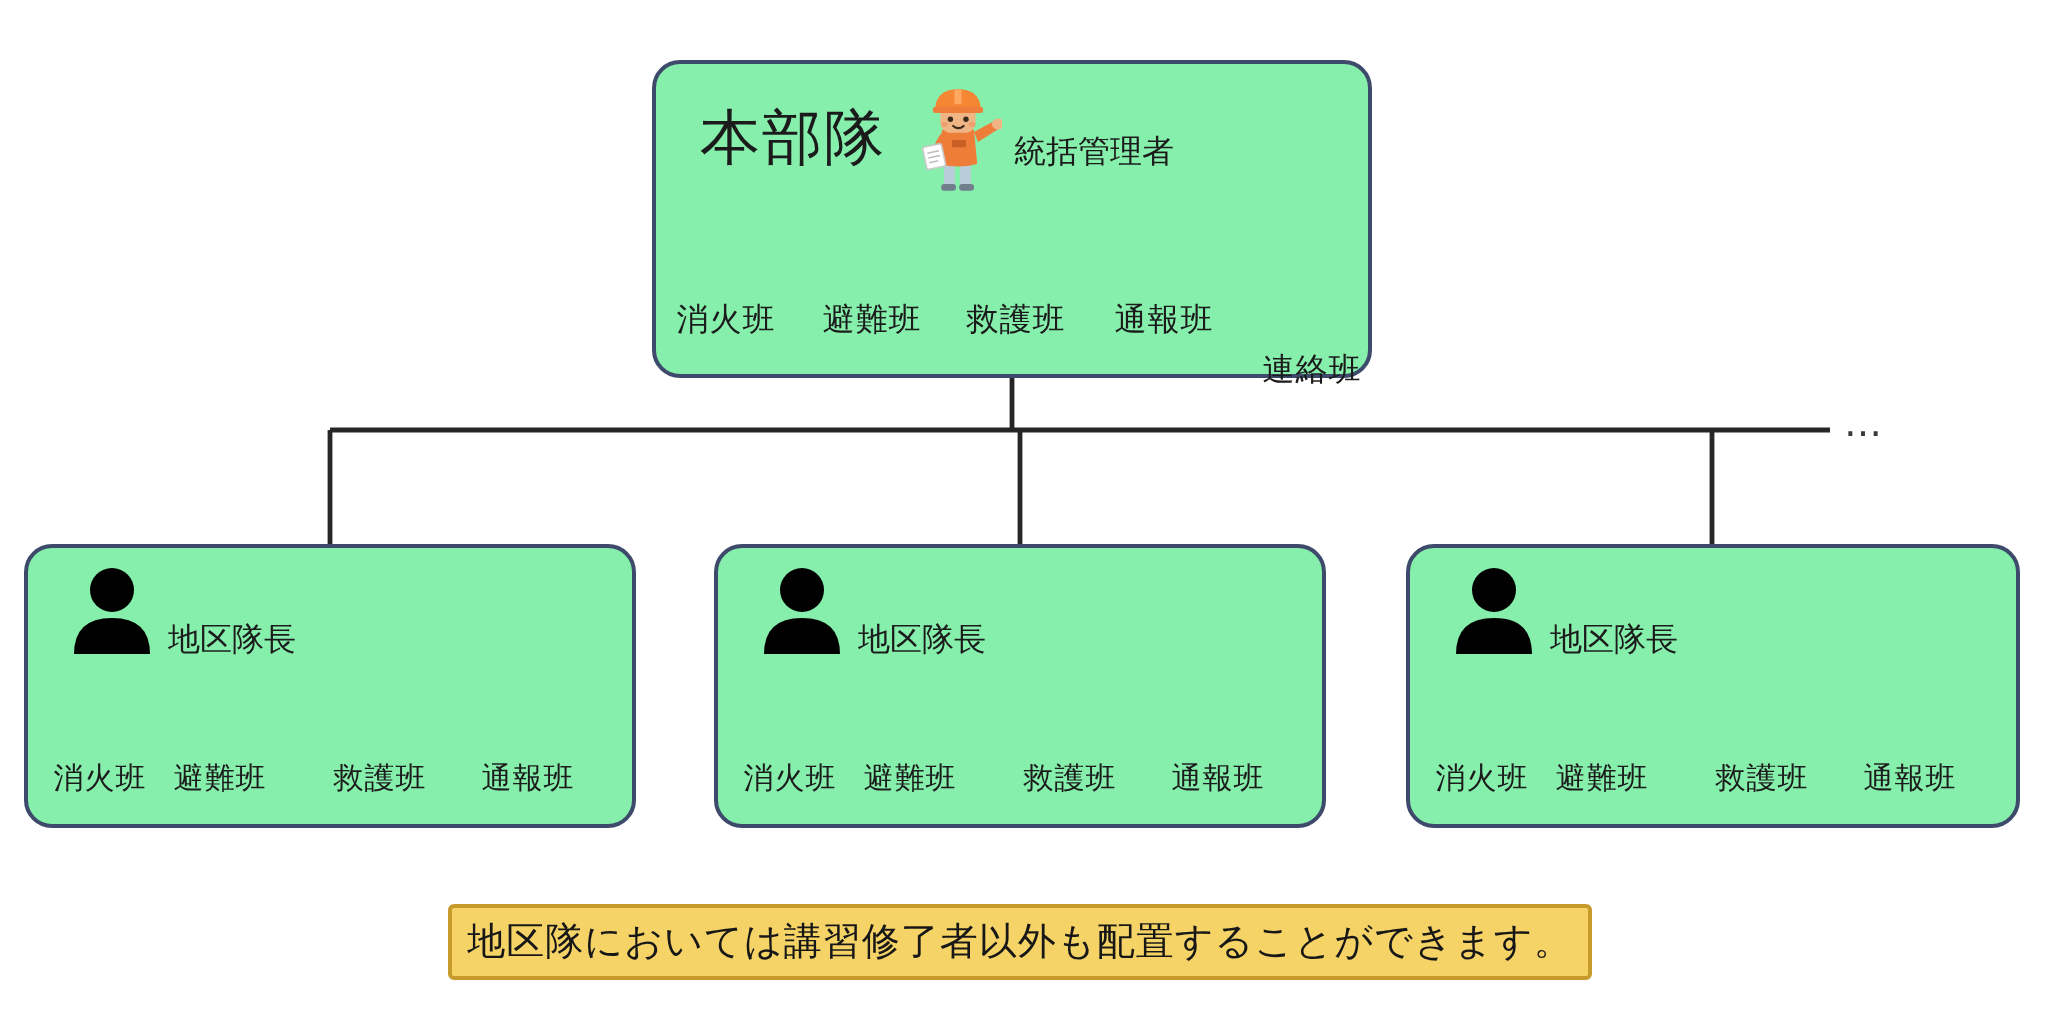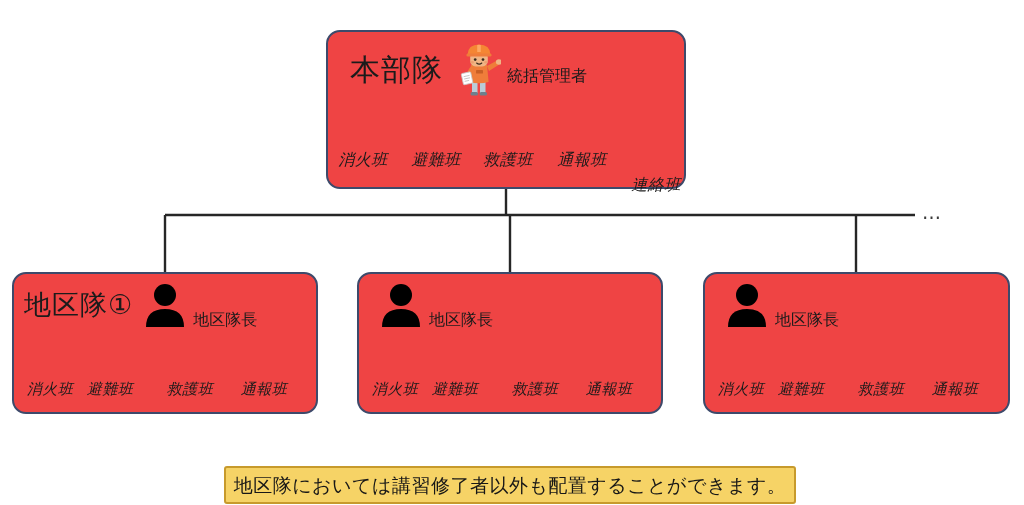--- a/index.html
+++ b/index.html
@@ -30,21 +30,21 @@
     left: 0; top: 0;
     width: 1024px;
     height: 505px;
     pointer-events: none;
   }
 
   
   .unit-box {
     position: absolute;
     box-sizing: border-box;
-    background: #ef4444;
+    background: #86efac;
     border: 2.5px solid #3d4a6b;
     border-radius: 14px;
   }
   .box-hq {
     left: 326px;
     top: 30px;
     width: 360px;
     height: 159px;
   }
   .box-d1 { left: 12px;  top: 272px; width: 306px; height: 142px; }
@@ -103,21 +103,20 @@
 
   
   .team-label {
     position: absolute;
     font-size: 16px;
     line-height: 1;
     color: #1b1b1b;
     white-space: nowrap;
     transform: translateX(-50%);
     letter-spacing: 0.5px;
-    font-style: italic;
   }
   .team-label.hq-team   { font-size: 16px; }
   .team-label.dist-team { font-size: 15px; }
 
   
   .bus-ellipsis {
     position: absolute;
     left: 922px;
     top: 203px;
     font-size: 19px;
@@ -133,21 +132,20 @@
     top: 452px;
     width: 572px;
     height: 38px;
     box-sizing: border-box;
     background: #f6d366;
     border: 2px solid #c79a2c;
     border-radius: 3px;
     display: flex;
     align-items: center;
     justify-content: center;
-    margin-top: 14px;
   }
   .caption-text {
     font-size: 19px;
     color: #171717;
     line-height: 1;
     letter-spacing: 0.5px;
     white-space: nowrap;
   }
 </style>
 </head>
@@ -246,21 +244,20 @@
 
     <span class="team-label hq-team" style="left:35px;  top:120px;">消火班</span>
     <span class="team-label hq-team" style="left:108px; top:120px;">避難班</span>
     <span class="team-label hq-team" style="left:180px; top:120px;">救護班</span>
     <span class="team-label hq-team" style="left:254px; top:120px;">通報班</span>
     <span class="team-label hq-team" style="left:328px; top:120px;margin-top:25px;">連絡班</span>
   </div>
 
   <div class="unit-box box-d1">
     <div class="unit-header dist-header">
-      <span class="unit-title">地区隊①</span>
       <svg class="person-icon" viewBox="0 0 44 46" aria-hidden="true">
         <circle cx="22" cy="13" r="11" fill="#000000"></circle>
         <path d="M3 45 q0 -18 19 -18 q19 0 19 18 Z" fill="#000000"></path>
       </svg>
       <span class="leader-role">地区隊長</span>
     </div>
 
     <span class="team-label dist-team" style="left:36px;  top:108px;">消火班</span>
     <span class="team-label dist-team" style="left:96px;  top:108px;">避難班</span>
     <span class="team-label dist-team" style="left:176px; top:108px;">救護班</span>

